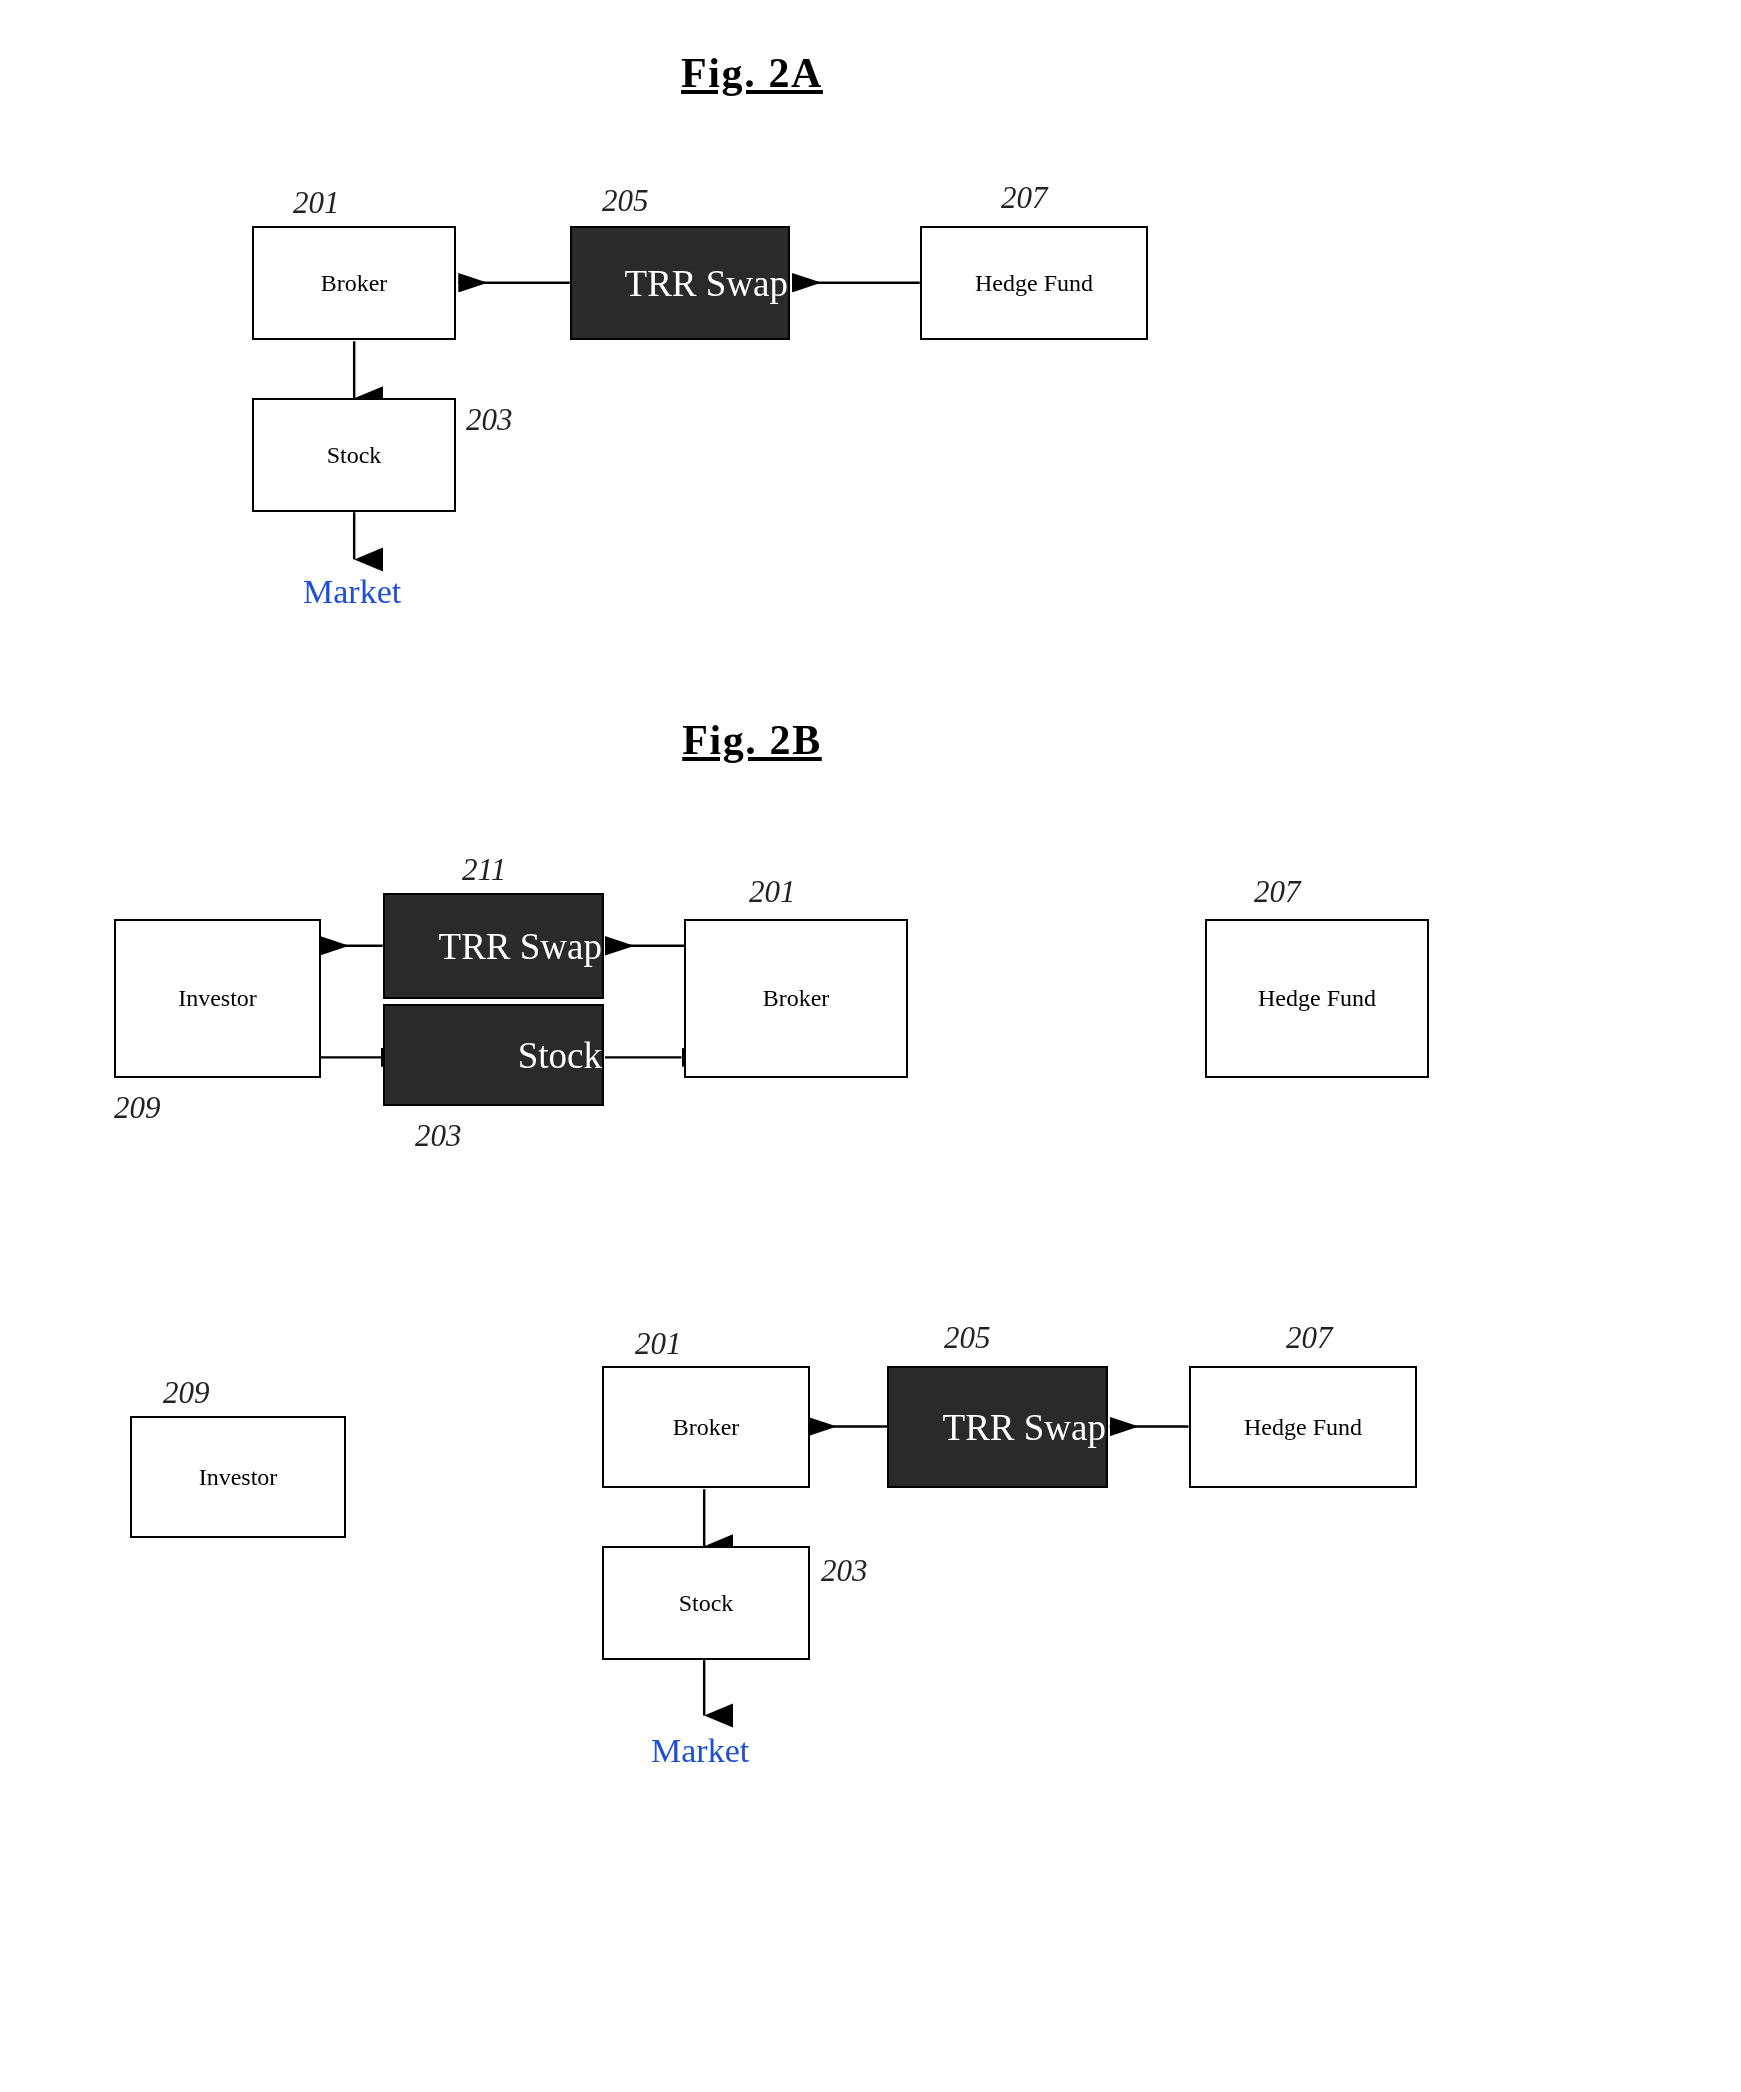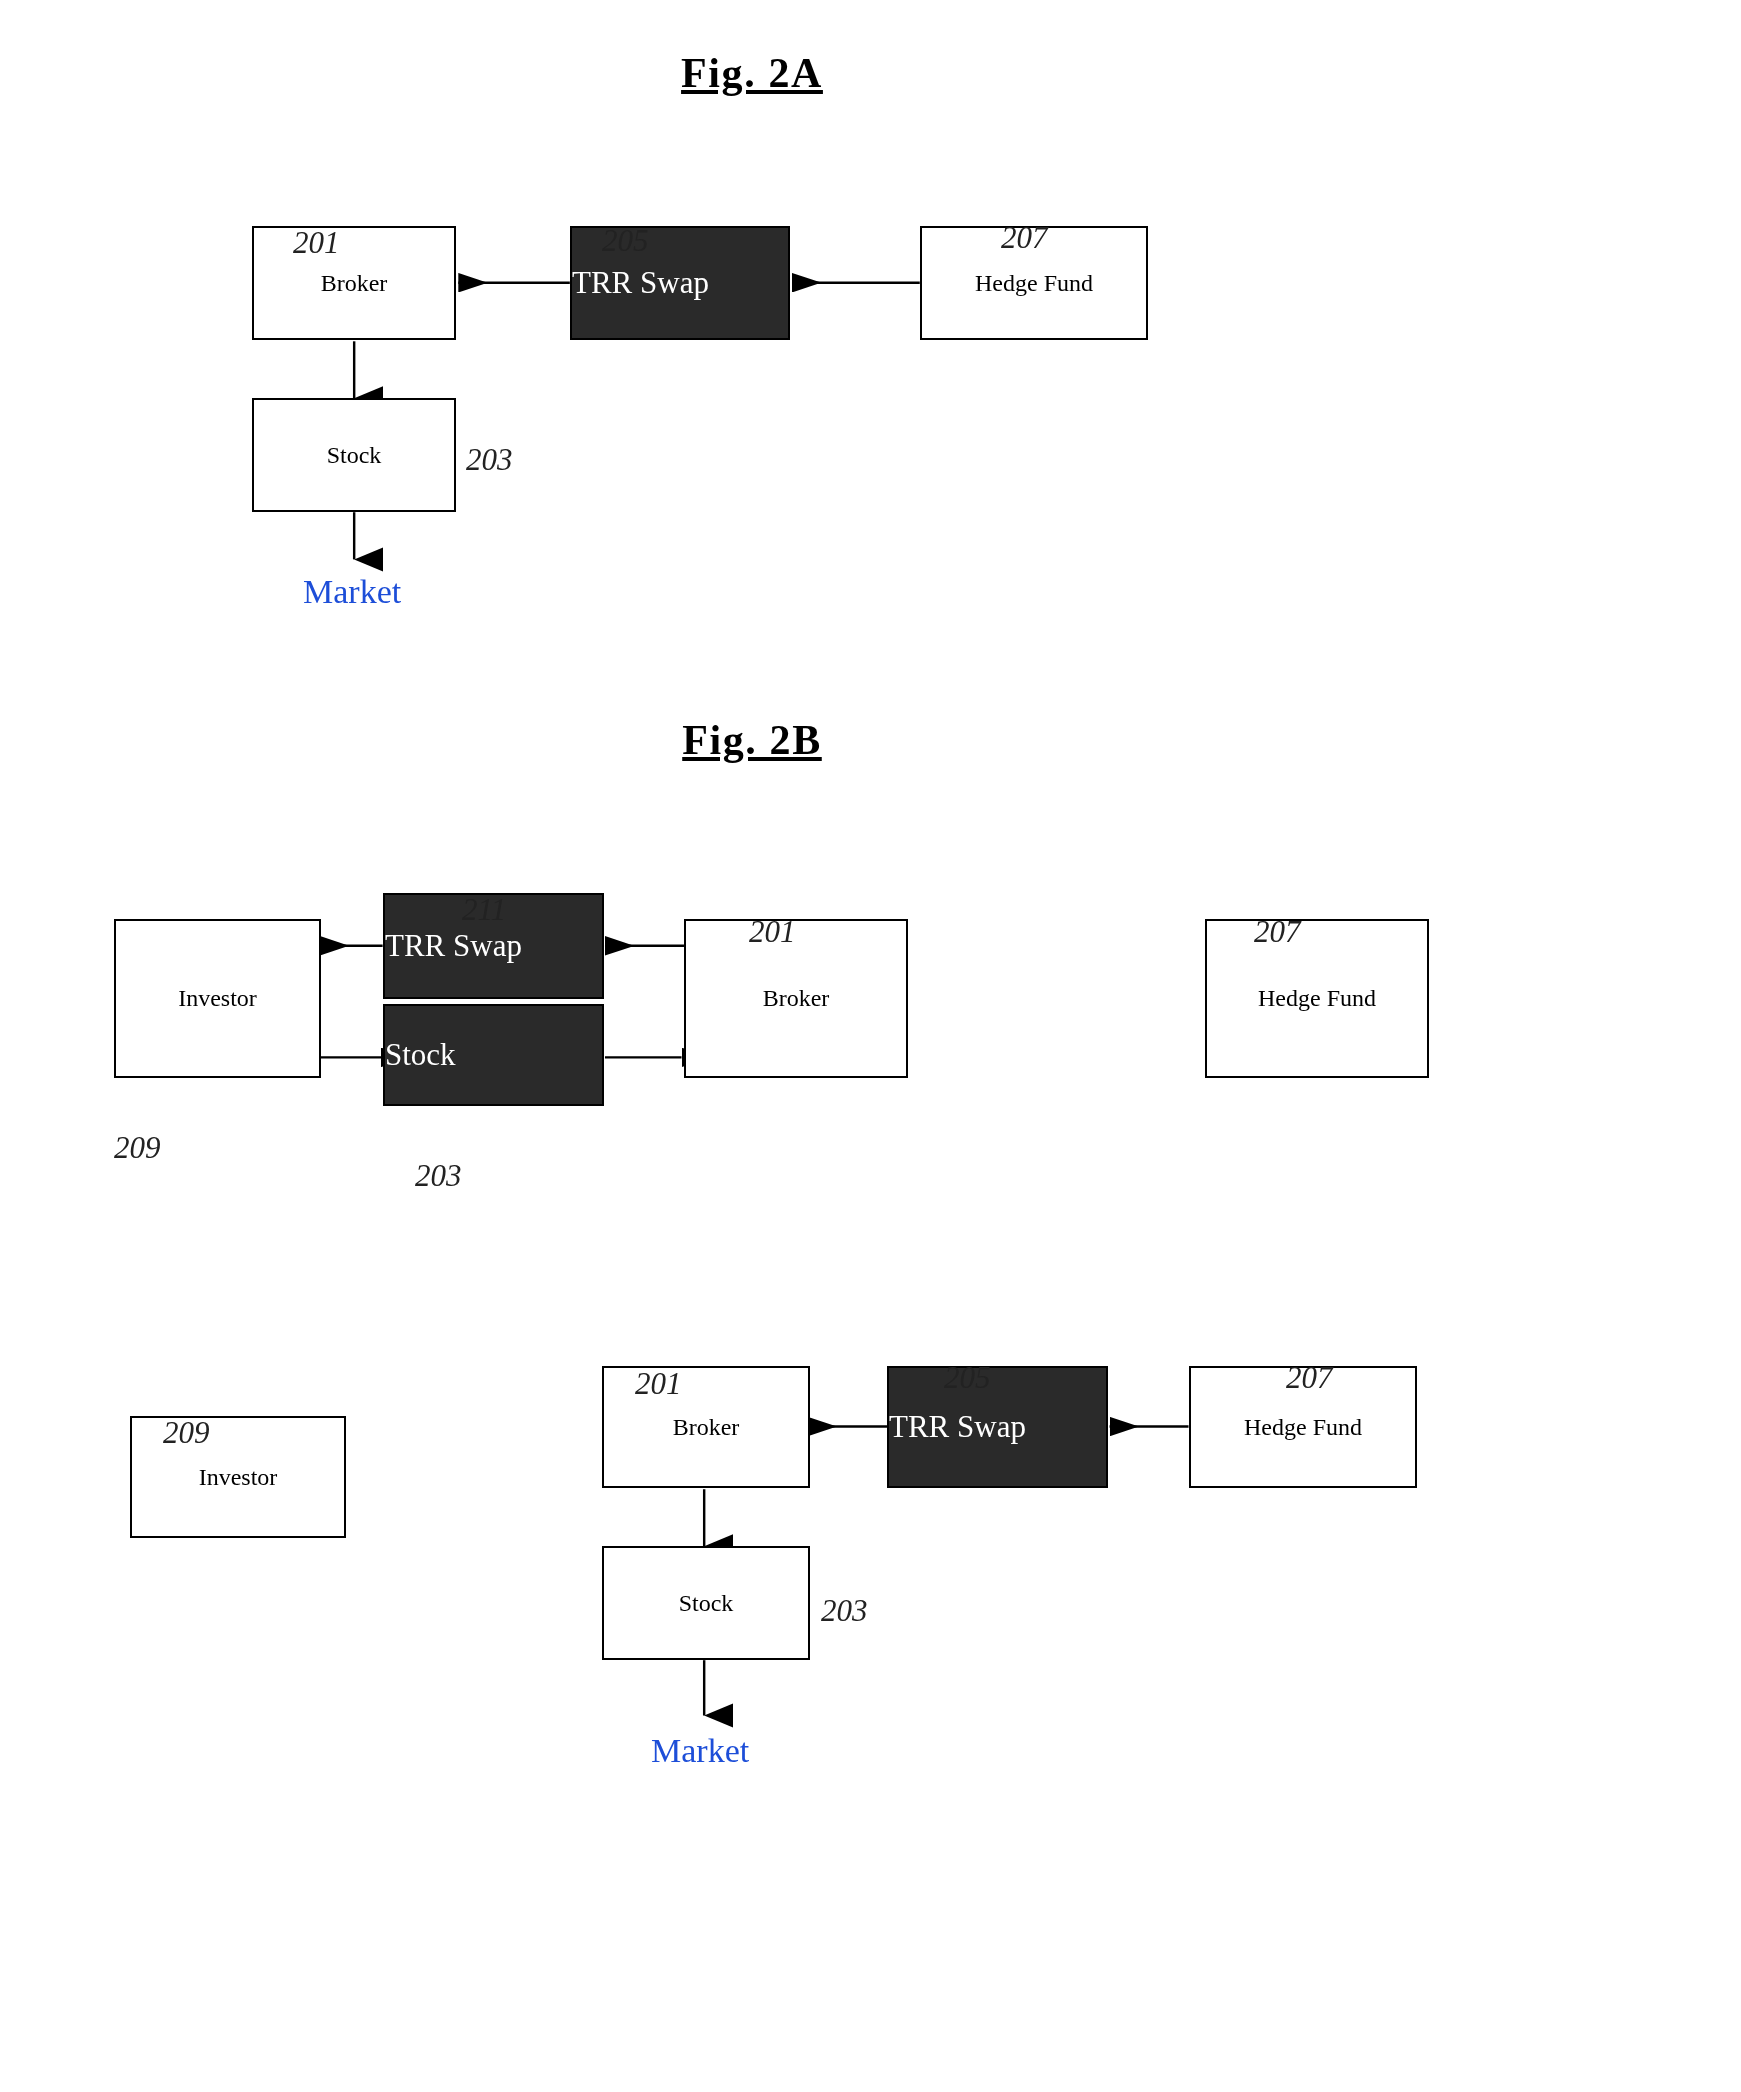--- a/index.html
+++ b/index.html
@@ -53,34 +53,33 @@
       text-align: center;
     }
 
     .box-dark {
       position: absolute;
       border: 2.4px solid #000;
       background: #2a2a2a;
       color: #fff;
       display: flex;
       align-items: center;
-      justify-content: flex-start;
-      font-size: 31px;
+      justify-content: flex-end;
+      font-size: 37px;
       font-family: 'Times New Roman', serif;
       text-align: center;
     }
 
     
     .ref-num {
       position: absolute;
       font-size: 31px;
       font-family: 'Times New Roman', serif;
       font-style: italic;
       color: #222;
-      margin-top: 40px;
     }
 
     
     svg.arrows {
       position: absolute;
       top: 0;
       left: 0;
       pointer-events: none;
     }
 

